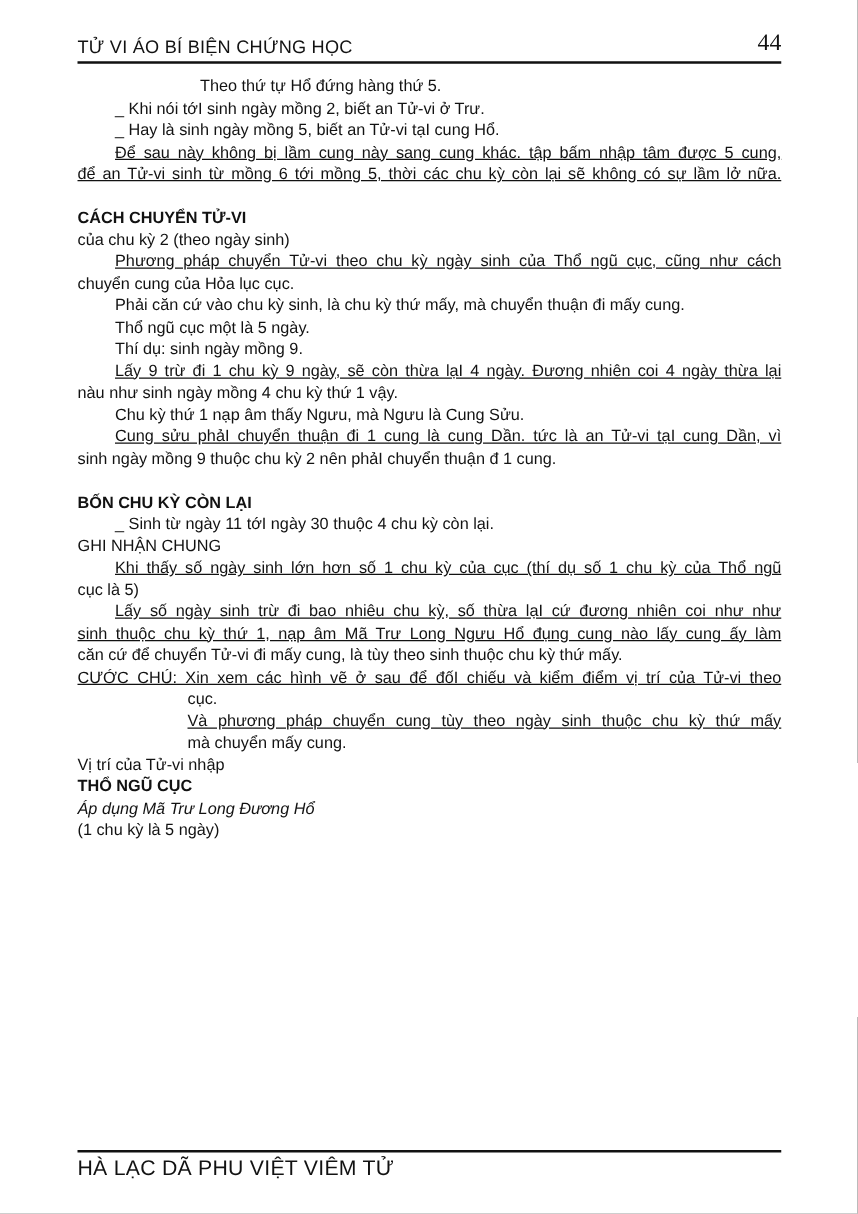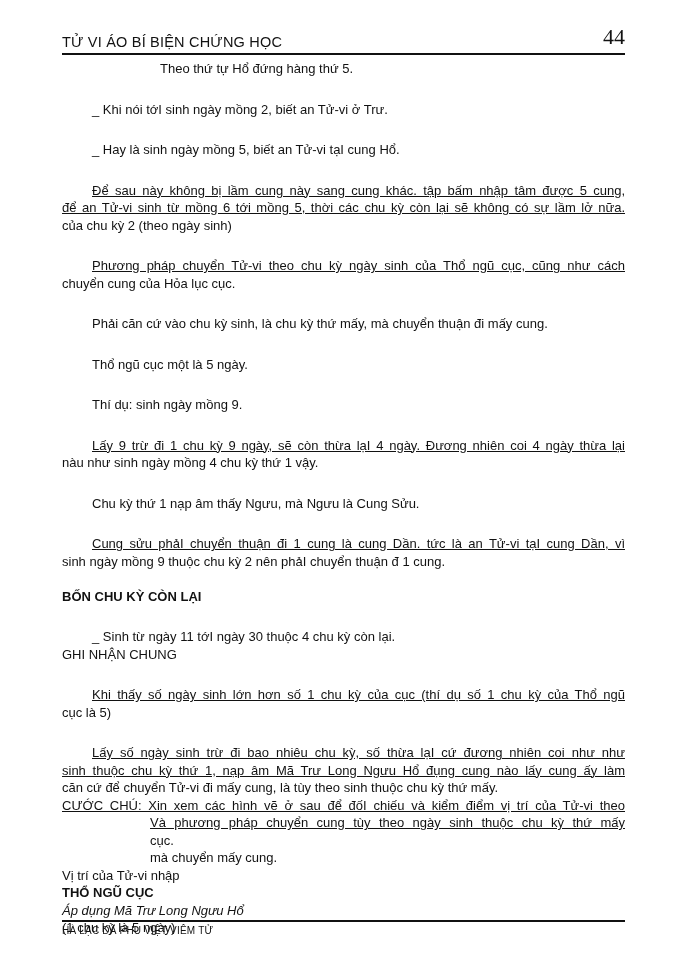--- a/index.html
+++ b/index.html
@@ -22,66 +22,67 @@
     align-items: flex-end;
     border-bottom: 2px solid #111;
     padding-bottom: 3px;
   }
   .htitle {
     font-size: 14.5px;
     letter-spacing: 0.2px;
   }
   .hpage {
     font-family: "Liberation Serif", "DejaVu Serif", serif;
-    font-size: 22px;
+    font-size: 19px;
   }
   .body {
     position: absolute;
     top: 60px; left: 62px; width: 563px;
     font-size: 13px;
   }
   .ln {
     line-height: 17.5px;
     min-height: 17.5px;
     white-space: normal;
     text-align: left;
   }
   .b { font-weight: bold; }
   .i { font-style: italic; }
-  .ind  { padding-left: 30px; margin-top: 23px; }
+  .ind  { padding-left: 30px; }
   .ind2 { padding-left: 98px; }
   .ind3 { padding-left: 88px; }
   .j { text-align: justify; text-align-last: justify; text-decoration: underline; }
   .gap { margin-top: 17.5px; }
   .footer {
     position: absolute;
     top: 920px; left: 62px; width: 563px;
     border-top: 2px solid #111;
     padding-top: 3px;
-    font-size: 10px;
+    font-size: 17px;
     letter-spacing: 0.2px;
   }
 </style>
 </head>
 <body>
 
 <div class="page">
 
   <div class="header">
     <span class="htitle">TỬ VI ÁO BÍ BIỆN CHỨNG HỌC</span>
     <span class="hpage">44</span>
   </div>
 
   <div class="body">
     <div class="ln ind2">Theo thứ tự Hổ đứng hàng thứ 5.</div>
     <div class="ln ind">_ Khi nói tớI sinh ngày mồng 2, biết an Tử-vi ở Trư.</div>
     <div class="ln ind">_ Hay là sinh ngày mồng 5, biết an Tử-vi tạI cung Hổ.</div>
     <div class="ln ind j">Để sau này không bị lầm cung này sang cung khác. tập bấm nhập tâm được 5 cung,</div>
     <div class="ln j">để an Tử-vi sinh từ mồng 6 tới mồng 5, thời các chu kỳ còn lại sẽ không có sự lầm lở nữa.</div>
 
+    <div class="ln b gap">CÁCH CHUYỂN TỬ-VI</div>
     <div class="ln">của chu kỳ 2 (theo ngày sinh)</div>
     <div class="ln ind j">Phương pháp chuyển Tử-vi theo chu kỳ ngày sinh của Thổ ngũ cục, cũng như cách</div>
     <div class="ln">chuyển cung của Hỏa lục cục.</div>
     <div class="ln ind">Phải căn cứ vào chu kỳ sinh, là chu kỳ thứ mấy, mà chuyển thuận đi mấy cung.</div>
     <div class="ln ind">Thổ ngũ cục một là 5 ngày.</div>
     <div class="ln ind">Thí dụ: sinh ngày mồng 9.</div>
     <div class="ln ind j">Lấy 9 trừ đi 1 chu kỳ 9 ngày, sẽ còn thừa lạI 4 ngày. Đương nhiên coi 4 ngày thừa lại</div>
     <div class="ln">nàu như sinh ngày mồng 4 chu kỳ thứ 1 vậy.</div>
     <div class="ln ind">Chu kỳ thứ 1 nạp âm thấy Ngưu, mà Ngưu là Cung Sửu.</div>
     <div class="ln ind j">Cung sửu phảI chuyển thuận đi 1 cung là cung Dần. tức là an Tử-vi tạI cung Dần, vì</div>
@@ -89,26 +90,26 @@
 
     <div class="ln b gap">BỐN CHU KỲ CÒN LẠI</div>
     <div class="ln ind">_ Sinh từ ngày 11 tớI ngày 30 thuộc 4 chu kỳ còn lại.</div>
     <div class="ln">GHI NHẬN CHUNG</div>
     <div class="ln ind j">Khi thấy số ngày sinh lớn hơn số 1 chu kỳ của cục (thí dụ số 1 chu kỳ của Thổ ngũ</div>
     <div class="ln">cục là 5)</div>
     <div class="ln ind j">Lấy số ngày sinh trừ đi bao nhiêu chu kỳ, số thừa lạI cứ đương nhiên coi như như</div>
     <div class="ln j">sinh thuộc chu kỳ thứ 1, nạp âm Mã Trư Long Ngưu Hổ  đụng cung nào lấy cung ấy làm</div>
     <div class="ln">căn cứ để chuyển Tử-vi đi mấy cung, là tùy theo sinh thuộc chu kỳ thứ mấy.</div>
     <div class="ln j">CƯỚC CHÚ: Xin xem các hình vẽ ở sau để đốI chiếu và kiểm điểm vị trí của Tử-vi theo</div>
+    <div class="ln ind3">cục.</div>
     <div class="ln ind3 j">Và phương pháp chuyển cung tùy theo ngày sinh thuộc chu kỳ thứ mấy</div>
-    <div class="ln ind3">cục.</div>
     <div class="ln ind3">mà chuyển mấy cung.</div>
     <div class="ln">Vị trí của Tử-vi nhập</div>
     <div class="ln b">THỔ NGŨ CỤC</div>
-    <div class="ln i">Áp dụng Mã Trư Long Ngưu Hổ</div>
+    <div class="ln i">Áp dụng Mã Trư Long Đương Hổ</div>
     <div class="ln">(1 chu kỳ là 5 ngày)</div>
   </div>
 
   <div class="footer">
     <span>HÀ LẠC DÃ PHU VIỆT VIÊM TỬ</span>
   </div>
 
 </div>
 
 </body></html>

